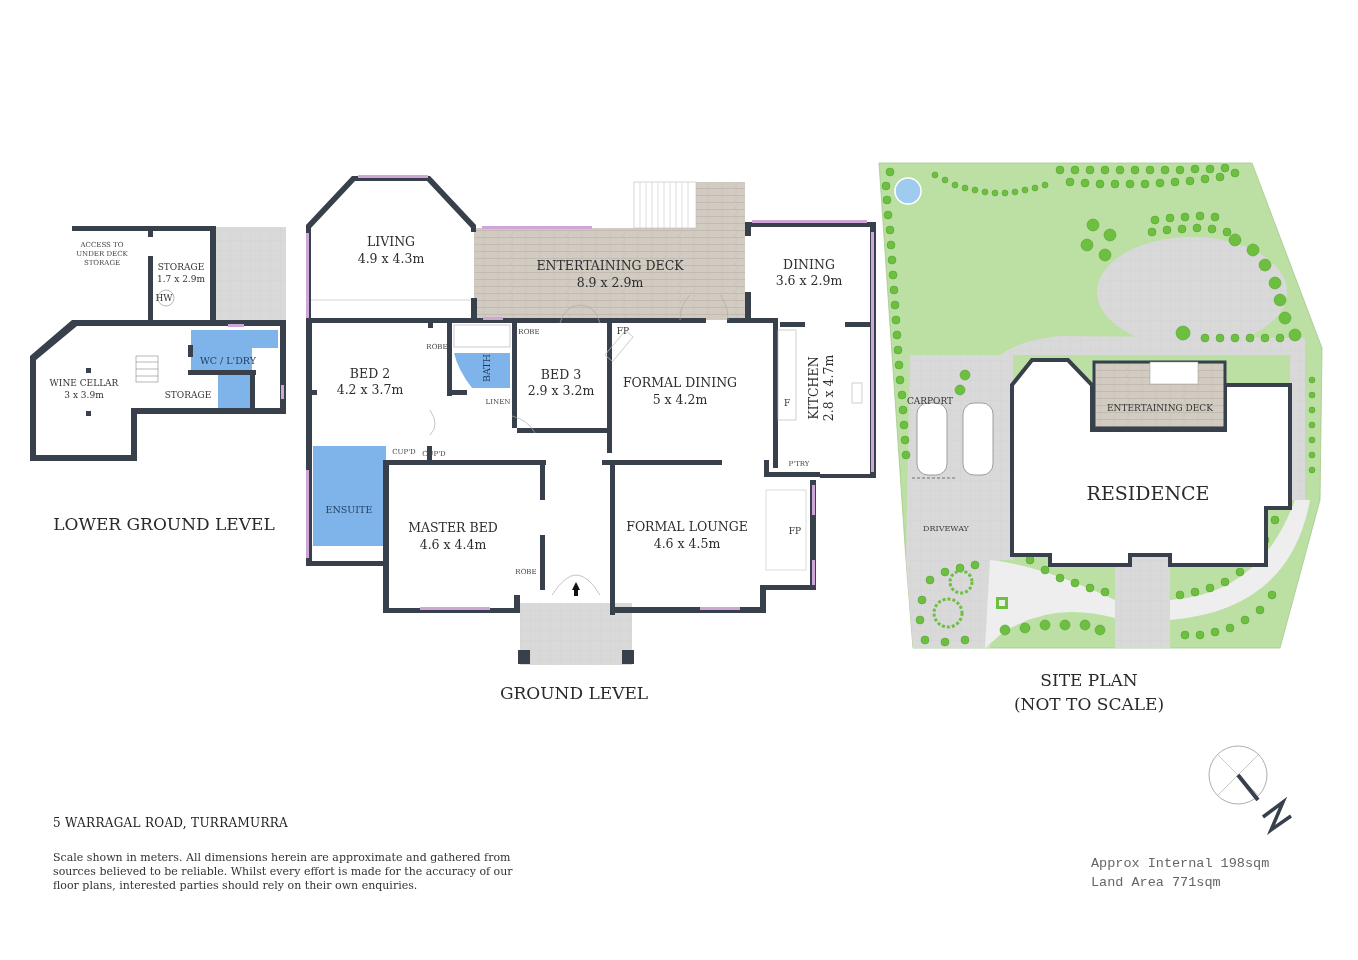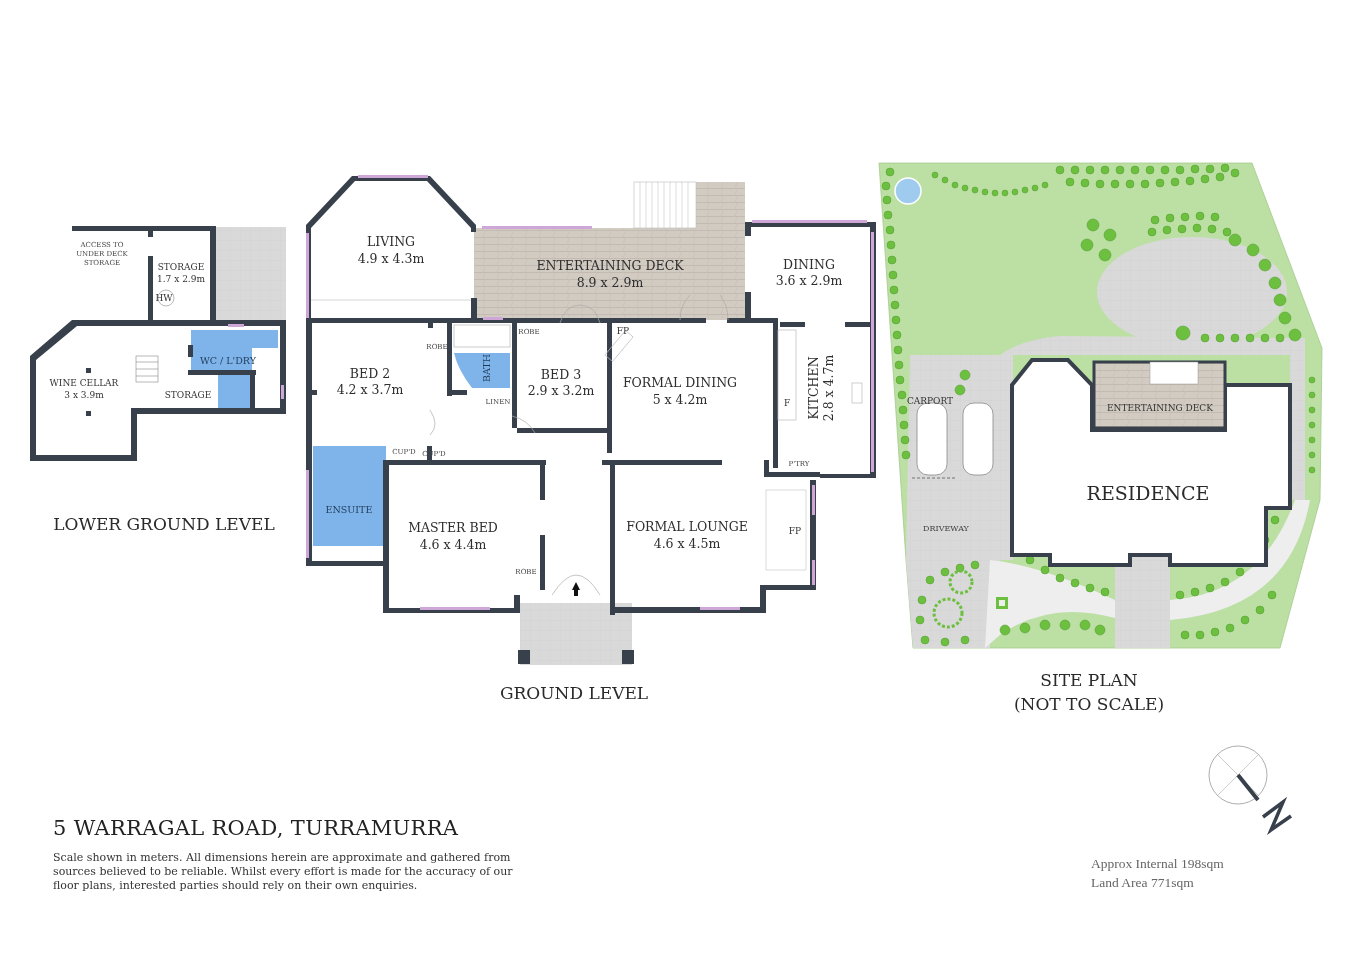--- a/index.html
+++ b/index.html
@@ -8,26 +8,26 @@
   svg { position:absolute; left:0; top:0; }
   .wall { fill:#38414b; }
   .room-label { font-family:"DejaVu Serif", serif; font-size:12.5px; fill:#2e2e2e; text-anchor:middle; }
   .room-dim { font-family:"DejaVu Serif", serif; font-size:12.5px; fill:#2e2e2e; text-anchor:middle; }
   .small-label { font-family:"DejaVu Serif", serif; font-size:7px; fill:#444; text-anchor:middle; }
   .mid-label { font-family:"DejaVu Serif", serif; font-size:9px; fill:#333; text-anchor:middle; }
   .level-title { font-family:"DejaVu Serif", serif; font-size:17px; fill:#2a2a2a; text-anchor:middle; }
   .residence { font-family:"DejaVu Serif", serif; font-size:19px; fill:#2a2a2a; text-anchor:middle; }
   .blue-label { font-family:"DejaVu Serif", serif; font-size:9.5px; fill:#1f3b5a; text-anchor:middle; }
 
-  .footer-title { position:absolute; left:53px; top:816px; font-size:21px; letter-spacing:0.3px;
+  .footer-title { position:absolute; left:53px; top:816px; font-size:12px; letter-spacing:0.3px;
                   font-family:"DejaVu Serif", serif; color:#222; white-space:nowrap; }
   .footer-note { position:absolute; left:53px; top:851px; width:470px; font-size:11px; line-height:14px;
                  font-family:"DejaVu Serif", serif; color:#333; }
   .area-info { position:absolute; left:1091px; top:854px; font-size:13.5px; line-height:19px;
-               font-family:Liberation Serif, serif; color:#666; }
+               font-family:Liberation Mono, monospace; color:#666; }
 </style>
 </head>
 <body>
 
 <svg width="1358" height="960" viewBox="0 0 1358 960">
   <defs>
     <pattern id="deckPat" width="14" height="7" patternUnits="userSpaceOnUse">
       <rect width="14" height="7" fill="#d2cbc2"></rect>
       <line x1="0" y1="6.5" x2="14" y2="6.5" stroke="#bdb4aa" stroke-width="0.7"></line>
       <line x1="9" y1="0" x2="7" y2="6.5" stroke="#c4bbb1" stroke-width="0.5"></line>

